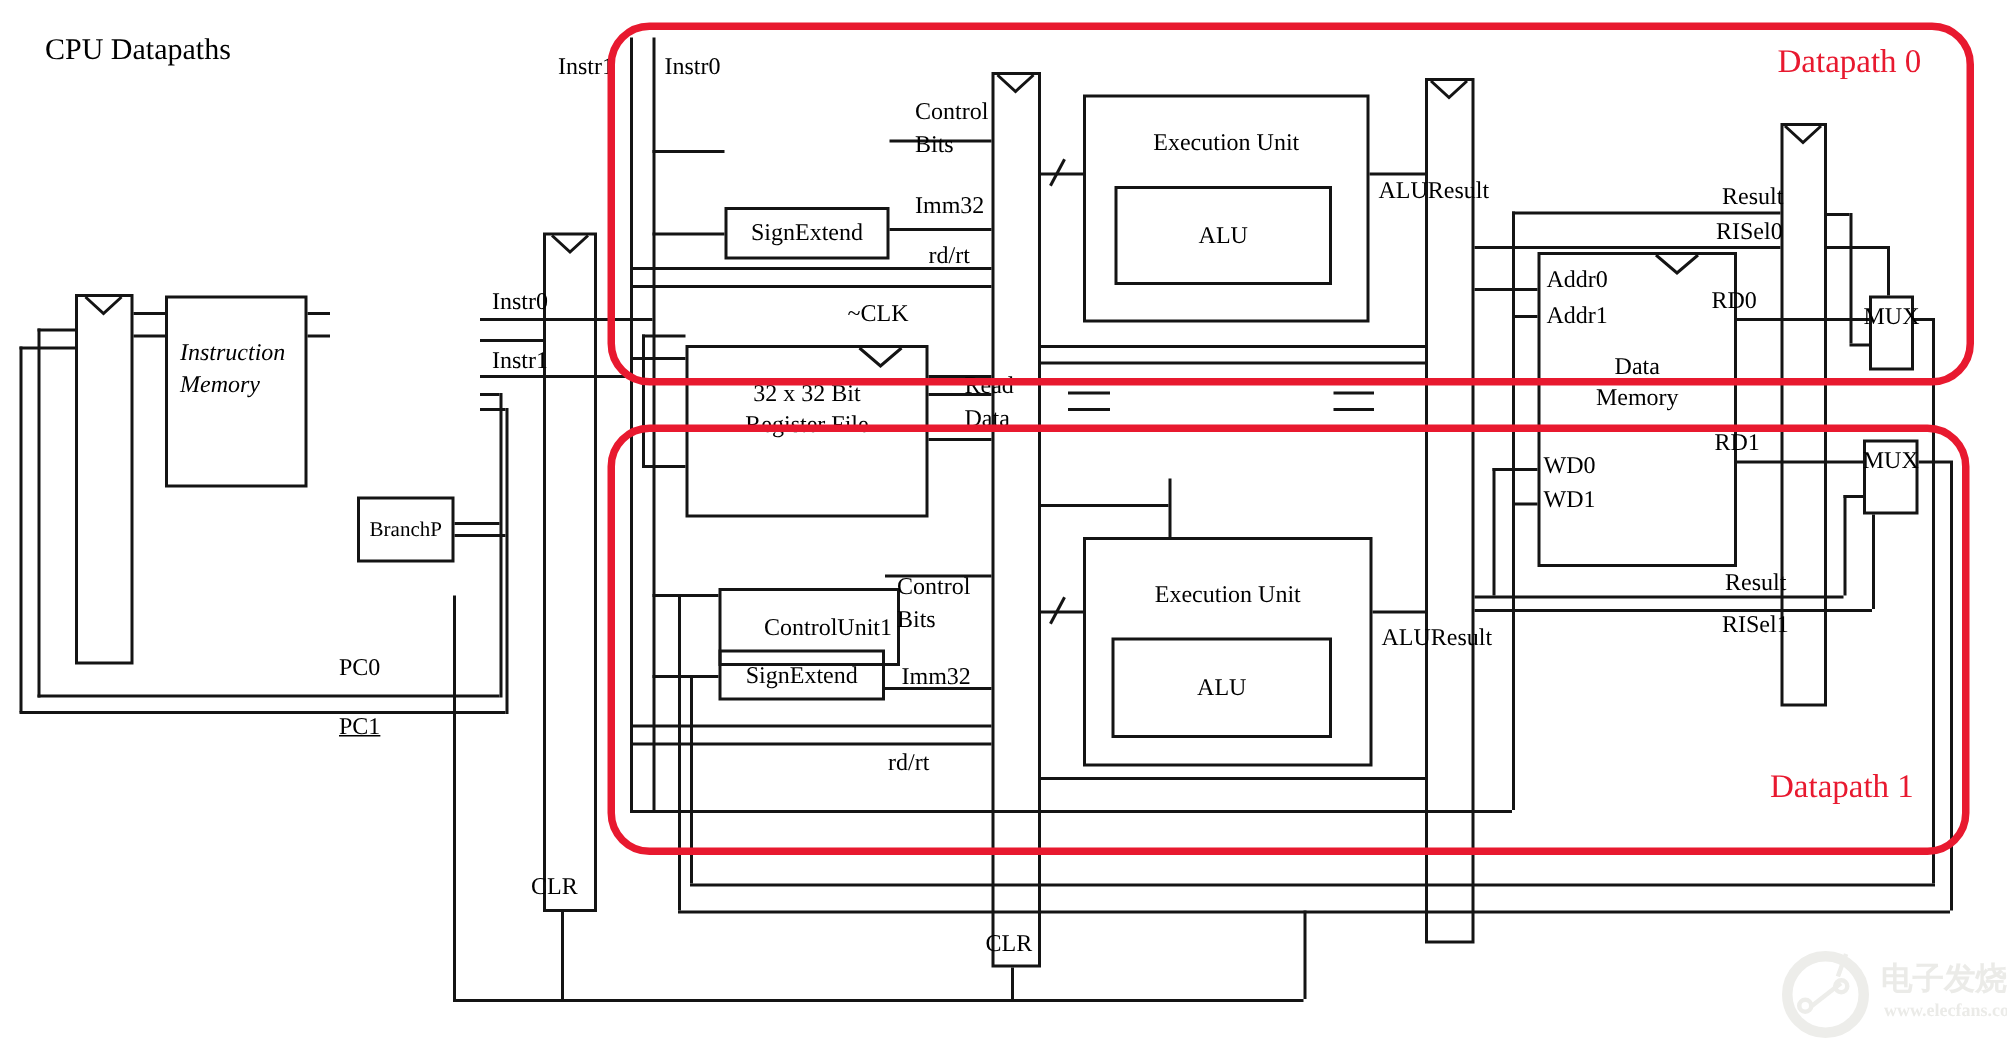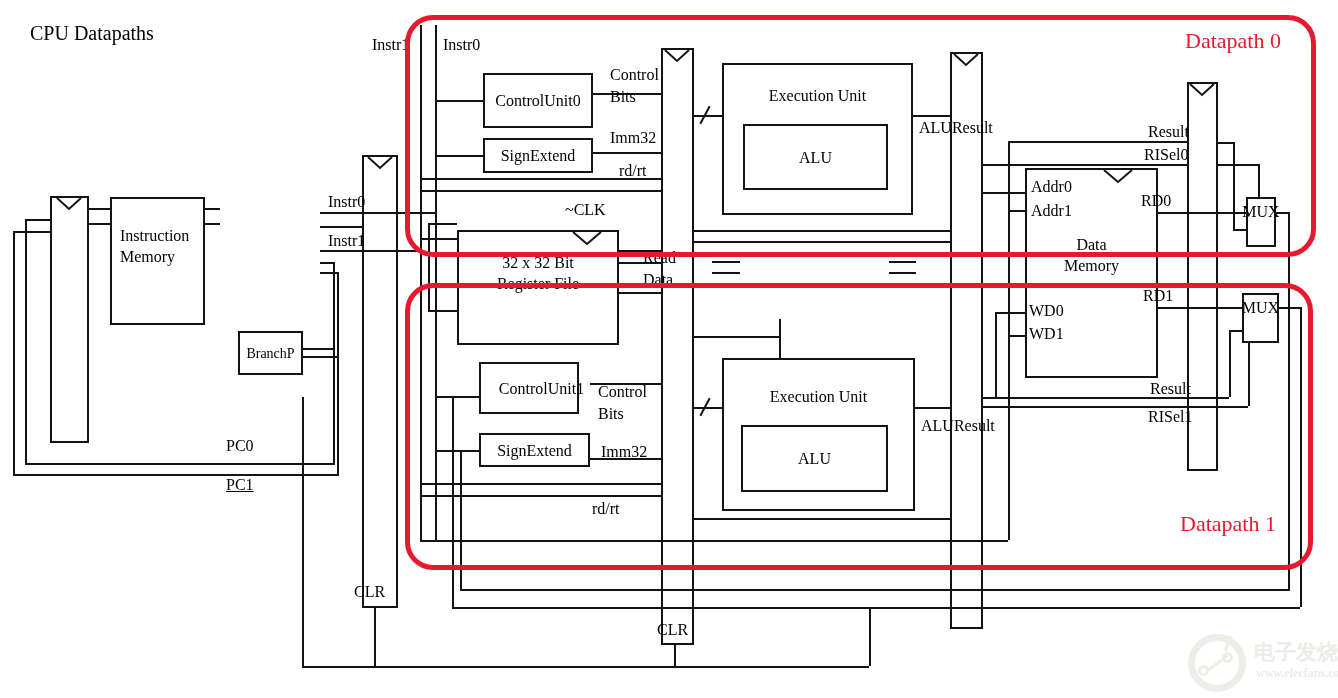--- a/index.html
+++ b/index.html
@@ -139,54 +139,51 @@
   <div class="slash" style="left:695px;top:114px;"></div>
   <div class="slash" style="left:695px;top:406px;"></div>
 
   <div class="bar" style="left:50px;top:196px;width:39px;height:247px;"></div>
   <div class="notch" style="left:56px;top:197px;">
     <svg width="27" height="14">
         <polyline points="1,1 13,12 25,1" fill="none" stroke="#141414" stroke-width="2"></polyline>
       </svg>
   </div>
 
-  <div class="blk" style="left:110px;top:197px;width:95px;height:128px;align-items:flex-start;justify-content:flex-start;padding:26px 0 0 8px;text-align:left;">
+  <div class="blk" style="left:110px;top:197px;width:95px;height:128px;align-items:flex-start;justify-content:flex-start;padding:26px 0 0 8px;text-align:left;font-style:italic;">
     <span>Instruction</span>
     <span>Memory</span>
   </div>
 
   <div class="blk" style="left:238px;top:331px;width:65px;height:44px;font-size:14px;justify-content:center;">
     <span>BranchP</span>
   </div>
 
   <div class="bar" style="left:362px;top:155px;width:36px;height:453px;"></div>
   <div class="notch" style="left:367px;top:156px;">
     <svg width="27" height="14">
         <polyline points="1,1 13,12 25,1" fill="none" stroke="#141414" stroke-width="2"></polyline>
       </svg>
   </div>
 
-  <div class="blk" style="left:483px;top:73px;width:110px;height:55px;">
-    <span>ControlUnit0</span>
-  </div>
   <div class="blk" style="left:483px;top:138px;width:110px;height:35px;">
     <span>SignExtend</span>
   </div>
 
   <div class="blk" style="left:457px;top:230px;width:162px;height:115px;justify-content:flex-start;padding-top:20px;">
     <span>32 x 32 Bit</span>
     <span>Register File</span>
   </div>
   <div class="notch" style="left:572px;top:231px;">
     <svg width="31" height="15">
         <polyline points="1,1 15,13 29,1" fill="none" stroke="#141414" stroke-width="2"></polyline>
       </svg>
   </div>
 
-  <div class="blk" style="left:479px;top:362px;width:100px;height:52px;padding-left:25px;">
+  <div class="blk" style="left:479px;top:392px;width:121px;height:52px;padding-left:25px;">
     <span>ControlUnit1</span>
   </div>
   <div class="blk" style="left:479px;top:433px;width:111px;height:34px;">
     <span>SignExtend</span>
   </div>
 
   <div class="bar" style="left:661px;top:48px;width:33px;height:597px;"></div>
   <div class="notch" style="left:664px;top:49px;">
     <svg width="27" height="14">
         <polyline points="1,1 13,12 25,1" fill="none" stroke="#141414" stroke-width="2"></polyline>

